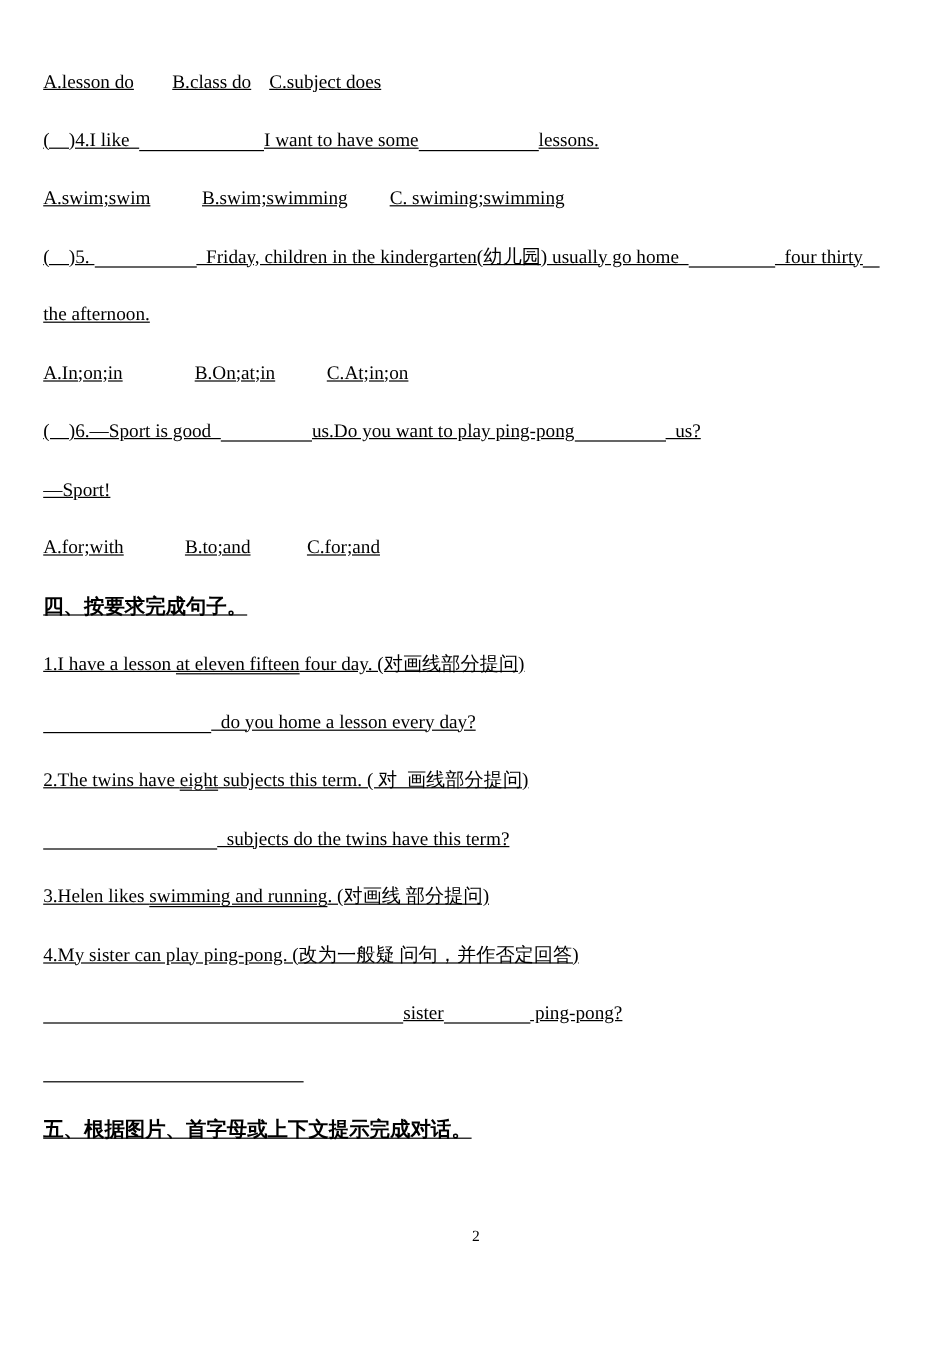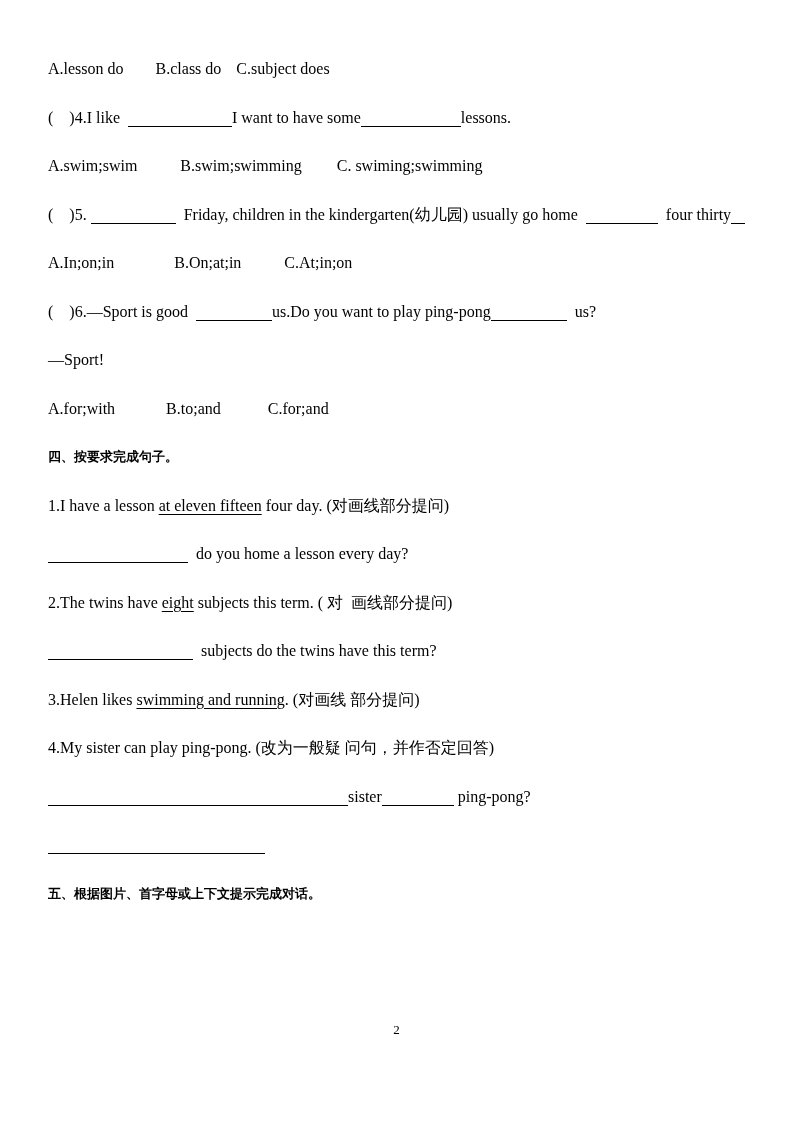--- a/index.html
+++ b/index.html
@@ -12,31 +12,32 @@
     width: 793px;
     height: 1122px;
     background: #ffffff;
     color: #000000;
     font-family: "Liberation Serif", "DejaVu Serif", serif;
     font-size: 16px;
     overflow: hidden;
     box-sizing: border-box;
   }
   .doc {
-    padding: 60px 40px 0 48px;
+    padding: 60px 40px 0 36px;
+    text-decoration: underline;
   }
   .line {
     white-space: pre;
     height: 17px;
     line-height: 17px;
     margin-bottom: 31.5px;
   }
   .line.heading {
     font-weight: bold;
-    font-size: 13px;
+    font-size: 17px;
   }
   .seg-text, .seg-utext {
     display: inline;
   }
   .seg-utext {
     text-decoration: underline;
     text-underline-offset: 3px;
   }
   .seg-blank {
     display: inline-block;
@@ -60,20 +61,21 @@
 </style>
 </head>
 <body>
 
 <div class="page">
   <div class="doc" id="doc">
       <div class="line"><span class="seg-text">A.lesson do</span><span class="seg-gap" style="width: 32px;"></span><span class="seg-text">B.class do</span><span class="seg-gap" style="width: 15px;"></span><span class="seg-text">C.subject does</span></div>
       <div class="line"><span class="seg-text">(    )4.I like  </span><span class="seg-blank" style="width: 104px;"></span><span class="seg-text">I want to have some</span><span class="seg-blank" style="width: 100px;"></span><span class="seg-text">lessons.</span></div>
       <div class="line"><span class="seg-text">A.swim;swim</span><span class="seg-gap" style="width: 43px;"></span><span class="seg-text">B.swim;swimming</span><span class="seg-gap" style="width: 35px;"></span><span class="seg-text">C. swiming;swimming</span></div>
       <div class="line"><span class="seg-text">(    )5. </span><span class="seg-blank" style="width: 85px;"></span><span class="seg-text">  Friday, children in the kindergarten(幼儿园) usually go home  </span><span class="seg-blank" style="width: 72px;"></span><span class="seg-text">  four thirty</span><span class="seg-blank" style="width: 14px;"></span></div>
+      <div class="line"><span class="seg-text">the afternoon.</span></div>
       <div class="line"><span class="seg-text">A.In;on;in</span><span class="seg-gap" style="width: 60px;"></span><span class="seg-text">B.On;at;in</span><span class="seg-gap" style="width: 43px;"></span><span class="seg-text">C.At;in;on</span></div>
       <div class="line"><span class="seg-text">(    )6.—Sport is good  </span><span class="seg-blank" style="width: 76px;"></span><span class="seg-text">us.Do you want to play ping-pong</span><span class="seg-blank" style="width: 76px;"></span><span class="seg-text">  us?</span></div>
       <div class="line"><span class="seg-text">—Sport!</span></div>
       <div class="line"><span class="seg-text">A.for;with</span><span class="seg-gap" style="width: 51px;"></span><span class="seg-text">B.to;and</span><span class="seg-gap" style="width: 47px;"></span><span class="seg-text">C.for;and</span></div>
       <div class="line heading"><span class="seg-text">四、按要求完成句子。</span></div>
       <div class="line"><span class="seg-text">1.I have a lesson </span><span class="seg-utext">at eleven fifteen</span><span class="seg-text"> four day. (对画线部分提问)</span></div>
       <div class="line"><span class="seg-blank" style="width: 140px;"></span><span class="seg-text">  do you home a lesson every day?</span></div>
       <div class="line"><span class="seg-text">2.The twins have </span><span class="seg-utext">eight</span><span class="seg-text"> subjects this term. ( 对  画线部分提问)</span></div>
       <div class="line"><span class="seg-blank" style="width: 145px;"></span><span class="seg-text">  subjects do the twins have this term?</span></div>
       <div class="line"><span class="seg-text">3.Helen likes </span><span class="seg-utext">swimming and running</span><span class="seg-text">. (对画线 部分提问)</span></div>

